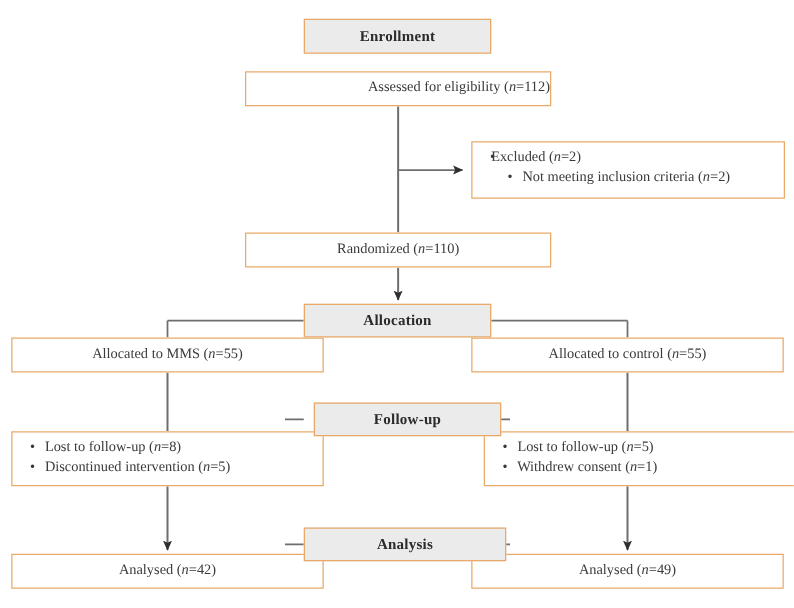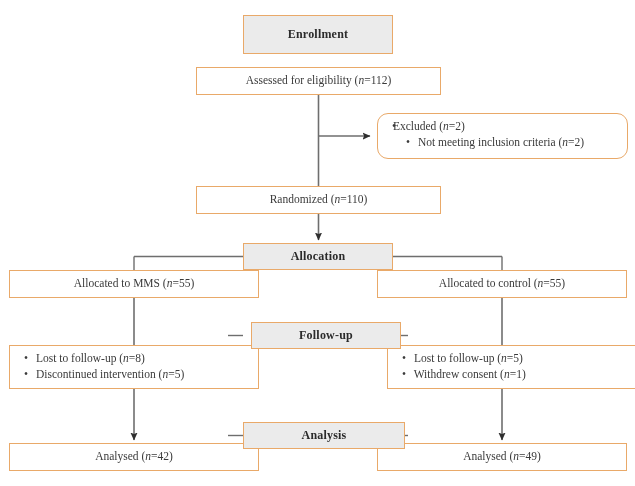--- a/index.html
+++ b/index.html
@@ -44,23 +44,23 @@
     justify-content:flex-start;
     padding:5px 0 5px 14px;
     font-size:11.5px;
   }
   .bullets .line{white-space:nowrap;}
   .bullets .line::before{content:"\2022";margin-right:5px;}
   .sub{padding-left:14px;}
   .ital{font-style:italic;}
 
   
-  #b-enrollment{left:243px;top:15px;width:150px;height:39px;}
-  #b-assessed  {left:196px;top:67px;width:245px;height:28px;}
-  #b-excluded  {left:377px;top:113px;width:251px;height:46px;border-radius:11px;}
+  #b-enrollment{left:243px;top:15px;width:150px;height:28px;}
+  #b-assessed  {left:196px;top:57px;width:245px;height:28px;justify-content:flex-end;}
+  #b-excluded  {left:377px;top:113px;width:251px;height:46px;}
   #b-randomized{left:196px;top:186px;width:245px;height:28px;justify-content:center;}
   #b-allocation{left:243px;top:243px;width:150px;height:27px;}
   #b-alloc-l   {left:9px;  top:270px;width:250px;height:28px;}
   #b-alloc-r   {left:377px;top:270px;width:250px;height:28px;}
   #b-followup  {left:251px;top:322px;width:150px;height:27px;}
   #b-follow-l  {left:9px;  top:345px;width:250px;height:44px;}
   #b-follow-r  {left:387px;top:345px;width:250px;height:44px;}
   #b-analysis  {left:243px;top:422px;width:162px;height:27px;}
   #b-anal-l    {left:9px;  top:443px;width:250px;height:28px;}
   #b-anal-r    {left:377px;top:443px;width:250px;height:28px;}

